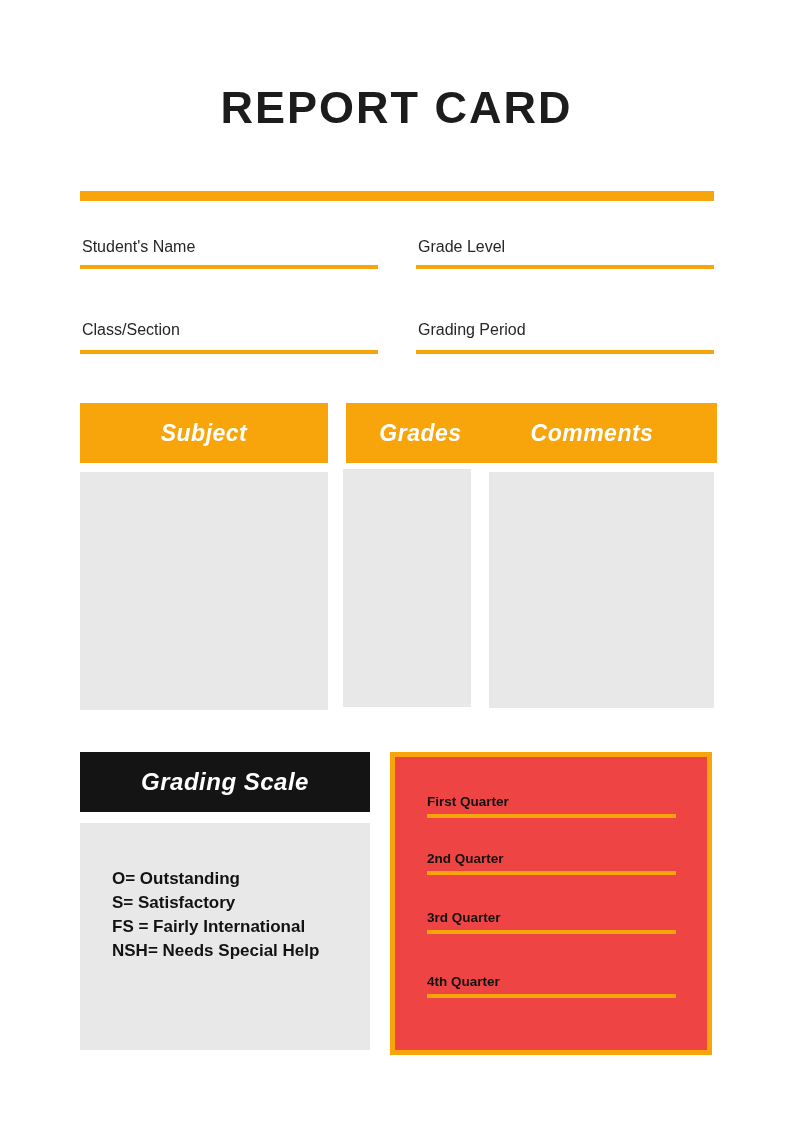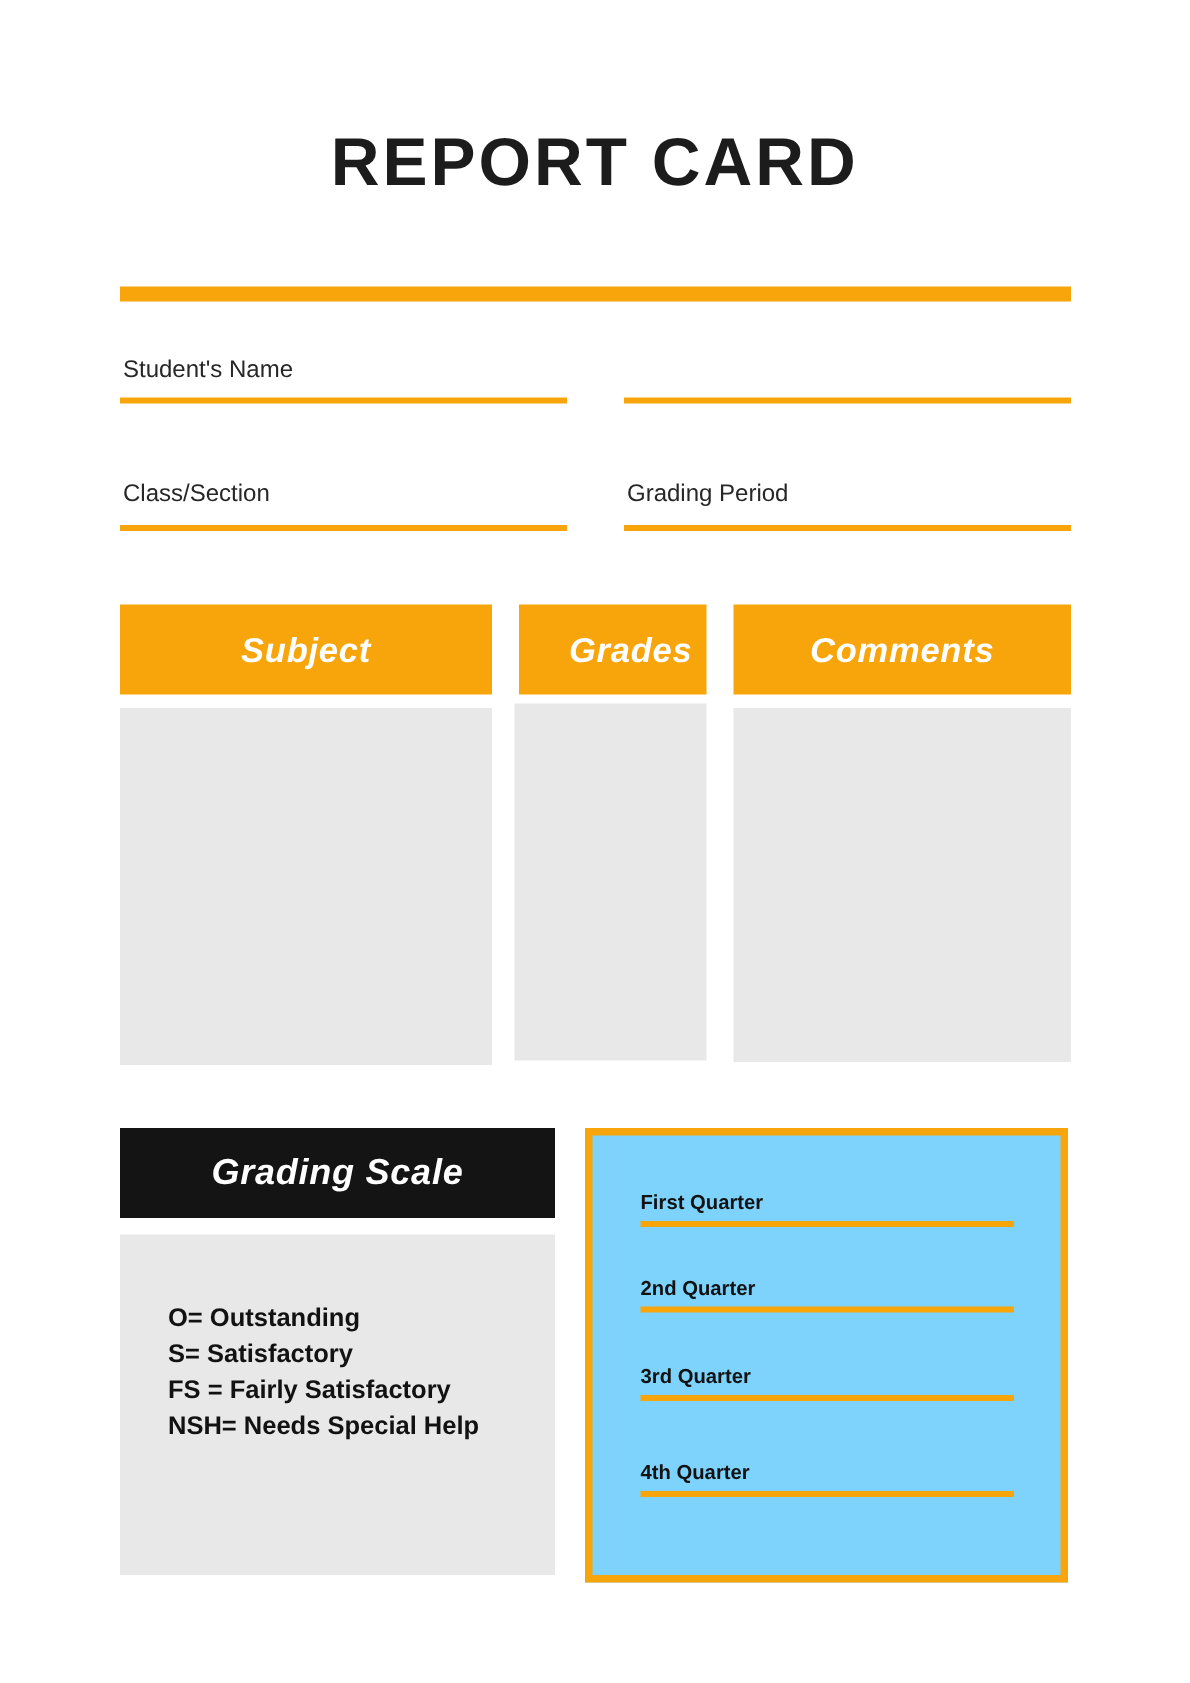--- a/index.html
+++ b/index.html
@@ -42,69 +42,70 @@
     left:80px; top:752px; width:290px; height:60px;
     background:var(--scale-header-bg, #141414); color:#ffffff;
     font-weight:700; font-size:24px; text-align:center; line-height:60px;
     letter-spacing:0.5px;
     font-style:italic;
   }
   .scale-body { left:80px; top:823px; width:290px; height:227px; background:var(--panel, #E8E8E8); }
   .scale-entries { left:112px; top:867px; font-size:17px; font-weight:700; line-height:24px; color:#121212; }
 
   
-  .quarters-box { left:390px; top:752px; width:322px; height:303px; border:5px solid var(--accent, #F7A50A); background:#7dd3fc; }
+  .quarters-box { left:390px; top:752px; width:322px; height:303px; border:5px solid var(--accent, #F7A50A); background:#ef4444; }
   .q-field { position:absolute; left:32px; width:249px; height:23px; }
   .q-label { position:absolute; left:0; top:0; font-size:13.5px; font-weight:700; color:#121212; line-height:14px; }
   .q-line { position:absolute; left:0; top:19px; width:249px; height:4px; background:var(--accent, #F7A50A); }
 
   .field-value { position:absolute; left:4px; bottom:6px; font-size:15px; color:#1c1c1c; }
 </style>
 </head>
 <body>
 
 <div class="page">
 
   <h1 class="abs title">REPORT CARD</h1>
   <div class="abs top-bar"></div>
 
   <div class="abs field" style="left:80px; top:238px; width:298px; height:31px;">
     <div class="field-label">Student's Name</div>
     <span class="field-value"></span>
     <div class="field-line" style="top:27px; width:298px;"></div>
   </div>
   <div class="abs field" style="left:416px; top:238px; width:298px; height:31px;">
+    <div class="field-label">Grade Level</div>
     <span class="field-value"></span>
     <div class="field-line" style="top:27px; width:298px;"></div>
   </div>
   <div class="abs field" style="left:80px; top:321px; width:298px; height:33px;">
     <div class="field-label">Class/Section</div>
     <span class="field-value"></span>
     <div class="field-line" style="top:29px; width:298px;"></div>
   </div>
   <div class="abs field" style="left:416px; top:321px; width:298px; height:33px;">
     <div class="field-label">Grading Period</div>
     <span class="field-value"></span>
     <div class="field-line" style="top:29px; width:298px;"></div>
   </div>
 
   <div class="abs col-header" style="left:80px; width:248px;">Subject</div>
   <div class="abs col-header" style="left:346px; width:125px;padding-left:24px;">Grades</div>
-  <div class="abs col-header" style="left:489px; width:225px;">Comments</div>
+  <div class="abs col-header" style="left:467px; width:250px;">Comments</div>
 
   <div class="abs col-body" style="left:80px; top:472px; width:248px; height:238px;"></div>
   <div class="abs col-body" style="left:343px; top:469px; width:128px; height:238px;"></div>
   <div class="abs col-body" style="left:489px; top:472px; width:225px; height:236px;"></div>
 
   <div class="abs scale-title">Grading Scale</div>
   <div class="abs scale-body"></div>
   <div class="abs scale-entries">
     <div>O= Outstanding</div>
     <div>S= Satisfactory</div>
-    <div>FS = Fairly Satisfactory</div>
+    <div>FS = Fairly International</div>
     <div>NSH= Needs Special Help</div>
   </div>
 
   <div class="abs quarters-box">
     <div class="q-field" style="top:38px;">
       <div class="q-label">First Quarter</div>
       <span class="field-value"></span>
       <div class="q-line"></div>
     </div>
     <div class="q-field" style="top:95px;">

